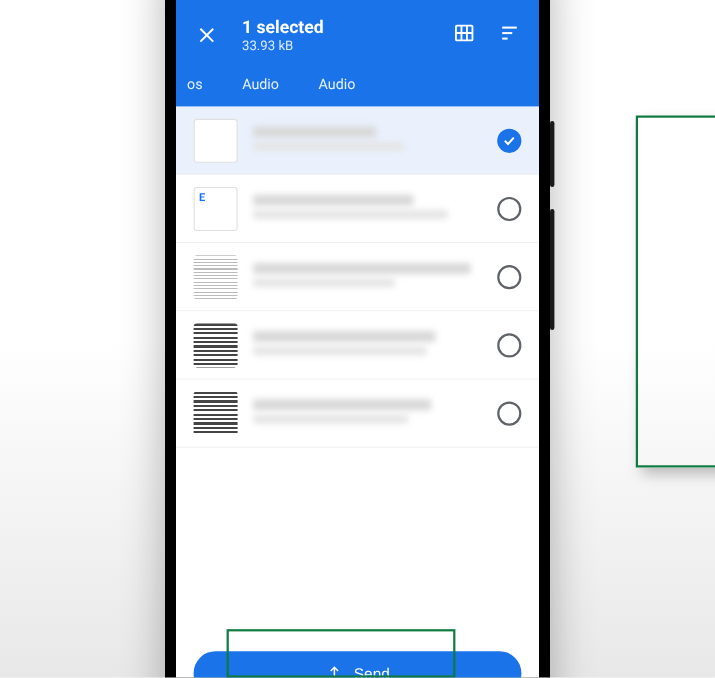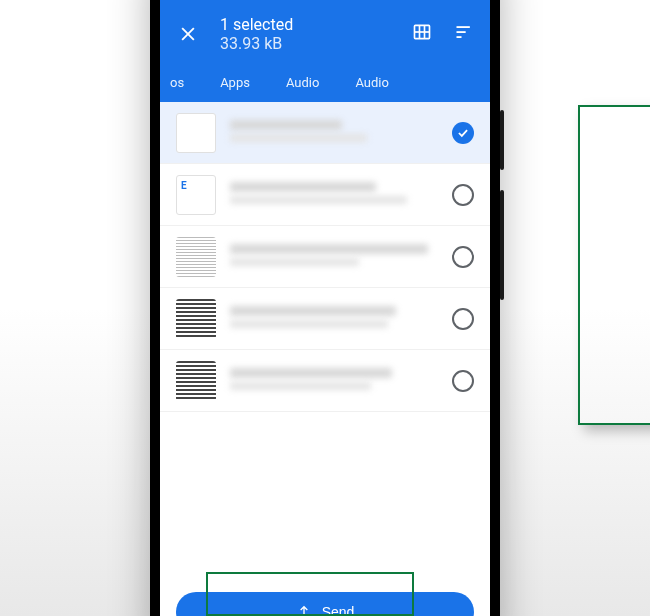--- a/index.html
+++ b/index.html
@@ -59,24 +59,24 @@
       align-items: center;
       justify-content: center;
       cursor: pointer;
     }
     .header-title-block {
       flex: 1;
       margin-left: 20px;
     }
     .header-title {
       font-size: 16px;
-      font-weight: 400;
+      font-weight: 700;
     }
     .header-subtitle {
-      font-size: 16px;
+      font-size: 12px;
       opacity: 0.85;
     }
     .header-icons {
       display: flex;
       gap: 22px;
       align-items: center;
     }
     .hicon { cursor: pointer; }
     .tabs {
       display: flex;
@@ -247,21 +247,20 @@
               <rect x="3" y="5" width="16" height="2.2"></rect>
               <rect x="3" y="11" width="11" height="2.2"></rect>
               <rect x="3" y="17" width="6" height="2.2"></rect>
             </svg>
           </div>
         </div>
       </div>
 
       <div class="tabs">
         <div class="tab partial-left">os</div>
-        <div class="tab">Apps</div>
         <div class="tab">Audio</div>
         <div class="tab">Audio</div>
       </div>
     </div>
 
     <div class="content" id="file-list">
         <div class="file-row selected">
           <div class="thumb doc"></div>
           <div class="file-info">
             <div class="blur-line" style="width: 54%;"></div>

